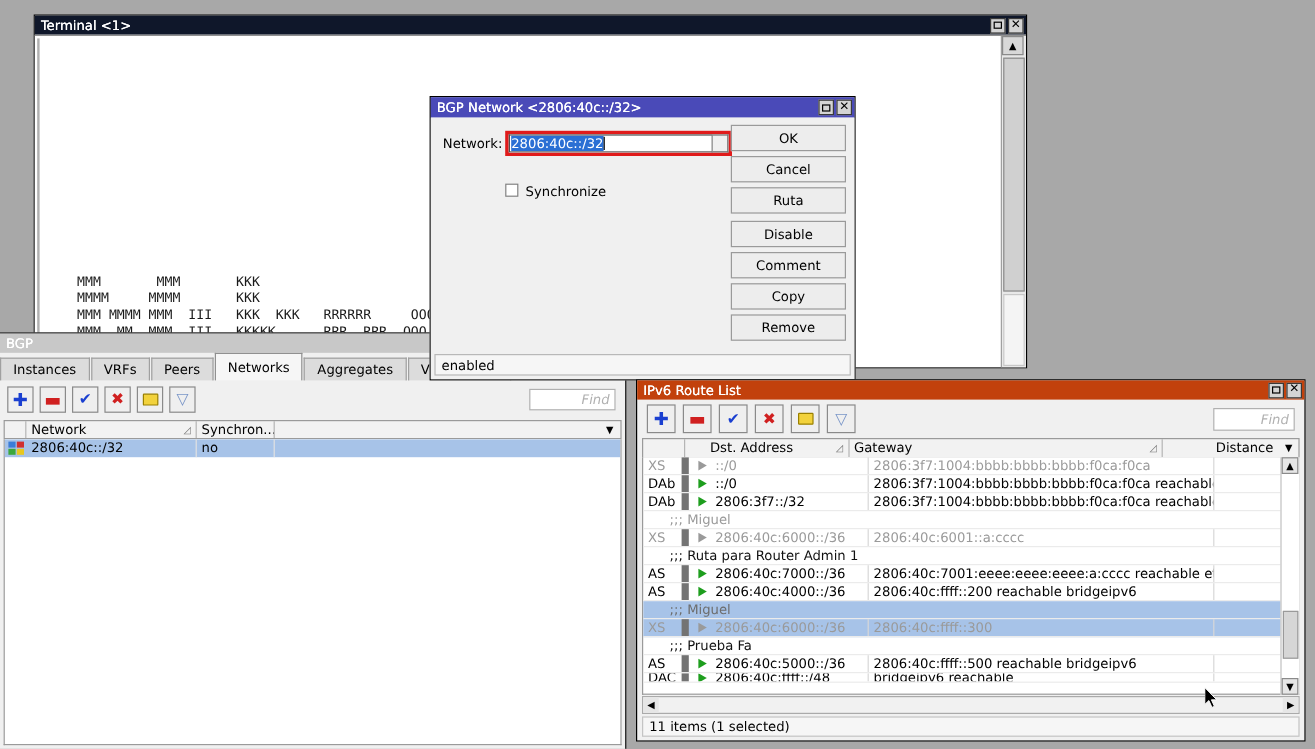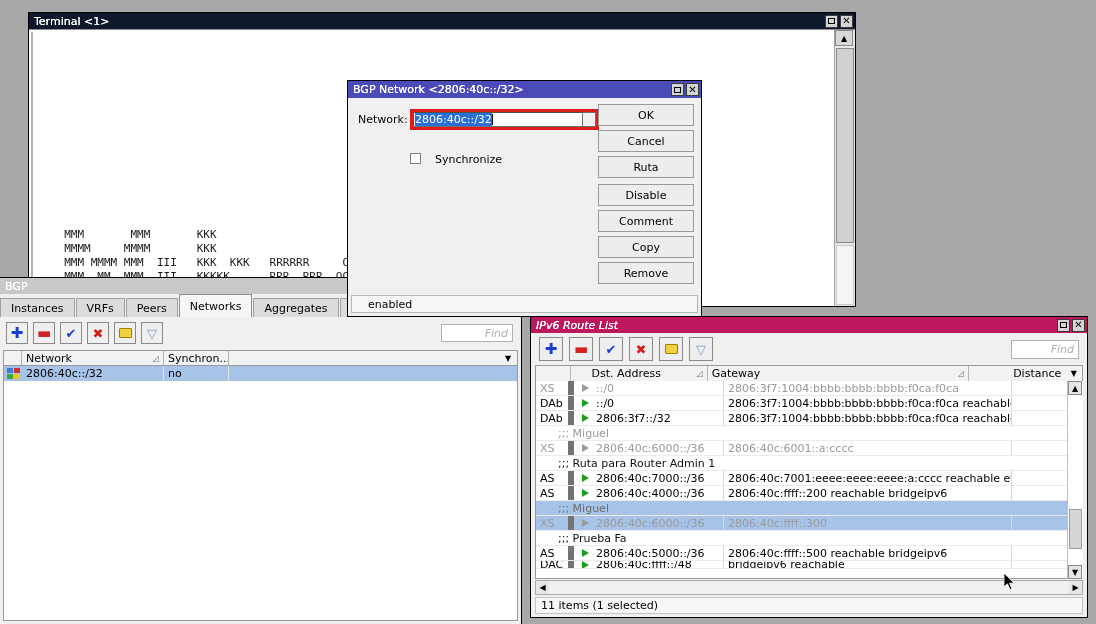--- a/index.html
+++ b/index.html
@@ -98,21 +98,21 @@
     border: 1px solid #8a8a8a;
     box-sizing: border-box;
   }
   .sb-track-h {
     position:absolute; left:1px; right:1px; top:215px; bottom:1px;
     background:#f4f4f4;
     border:1px solid #c8c8c8; box-sizing:border-box;
   }
 
   
-  #bgpdlg { left: 347px; top: 80px; width: 355px; height: 237px; }
+  #bgpdlg { left: 358px; top: 80px; width: 355px; height: 237px; }
   #bgpdlg .titlebar { background: #4a4ab8; height: 17px; }
   .dlg-body { position: absolute; left:0; right:0; top:17px; bottom:0; background:#f0f0f0; }
   .field-row { position: absolute; left: 10px; top: 11px; display: flex; align-items: center; }
   .field-label { width: 52px; font-size: 11px; }
   .redbox {
     border: 3px solid #e01b1b;
     padding: 0px;
     display: inline-flex;
     align-items: stretch;
     box-sizing: border-box;
@@ -130,21 +130,21 @@
     overflow: hidden;
     outline: none;
   }
   .sel-text { background: #2a6fd4; color: #ffffff; padding: 0 0px; }
   .caret { display:inline-block; width:1px; height:11px; background:#000; margin-left:0px; }
   .spinstub {
     width: 13px; height: 15px;
     border: 1px solid #707070; border-left: none;
     background: #f0f0f0; box-sizing: border-box;
   }
-  .chk-row { position: absolute; left: 62px; top: 55px; display:flex; align-items:flex-start; gap:14px; }
+  .chk-row { position: absolute; left: 62px; top: 55px; display:flex; align-items:flex-start; gap:6px; }
   .checkbox {
     width: 11px; height: 11px;
     border: 1px solid #808080;
     background: #fff;
     box-sizing: border-box;
   }
   .btn-col { position: absolute; right: 7px; top: 6px; width: 96px; }
   .btn {
     width: 96px; height: 22px;
     background: #ededed;
@@ -155,21 +155,21 @@
     margin-bottom: 4px;
     color: #000;
   }
   .btn.gap { margin-top: 6px; }
   .statusbar {
     position: absolute; left: 3px; right: 3px; bottom: 3px; height: 18px;
     background: #f6f6f6;
     border: 1px solid #b8b8b8;
     box-sizing: border-box;
     display: flex; align-items: center;
-    padding-left: 16px;
+    padding-left: 5px;
     font-size: 11px;
   }
 
   
   #bgpwin { left: 0px; top: 277px; width: 522px; height: 347px; background:#f0f0f0; border-left:none; border-bottom:none;}
   #bgpwin .titlebar { background:#c8c8c8; }
   .tabs { position: absolute; left: 0; top: 16px; height: 23px; width: 100%; display: flex; align-items: flex-end; }
   .tab {
     height: 19px;
     padding: 0 10px;
@@ -251,21 +251,21 @@
   }
   .row.sel { background: #a7c3e8; }
   .cell { box-sizing: border-box; padding-left: 4px; display:flex; align-items:center; white-space:nowrap; overflow:hidden; border-right:1px solid #e2e2e2; height:100%; }
 
   
   .neticon { display:inline-grid; grid-template-columns: 6px 6px; grid-template-rows: 5px 5px; gap:1px; margin-right:4px; }
   .neticon i { display:block; }
 
   
   #routewin { left: 530px; top: 316px; width: 558px; height: 302px; }
-  #routewin .titlebar { background:#be185d;font-style:italic; }
+  #routewin .titlebar { background:#c2410c; }
   .rl-toolbar {
     position:absolute; left:0; top:17px; height:30px; width:100%;
     display:flex; align-items:center; padding-left:8px; box-sizing:border-box;
   }
   .rl-tbi {
     width:24px; height:24px; border:1px solid #8a8a8a; background:#efefef;
     box-sizing:border-box; display:flex; align-items:center; justify-content:center;
     margin-right:6px;
   }
   .rl-find {

